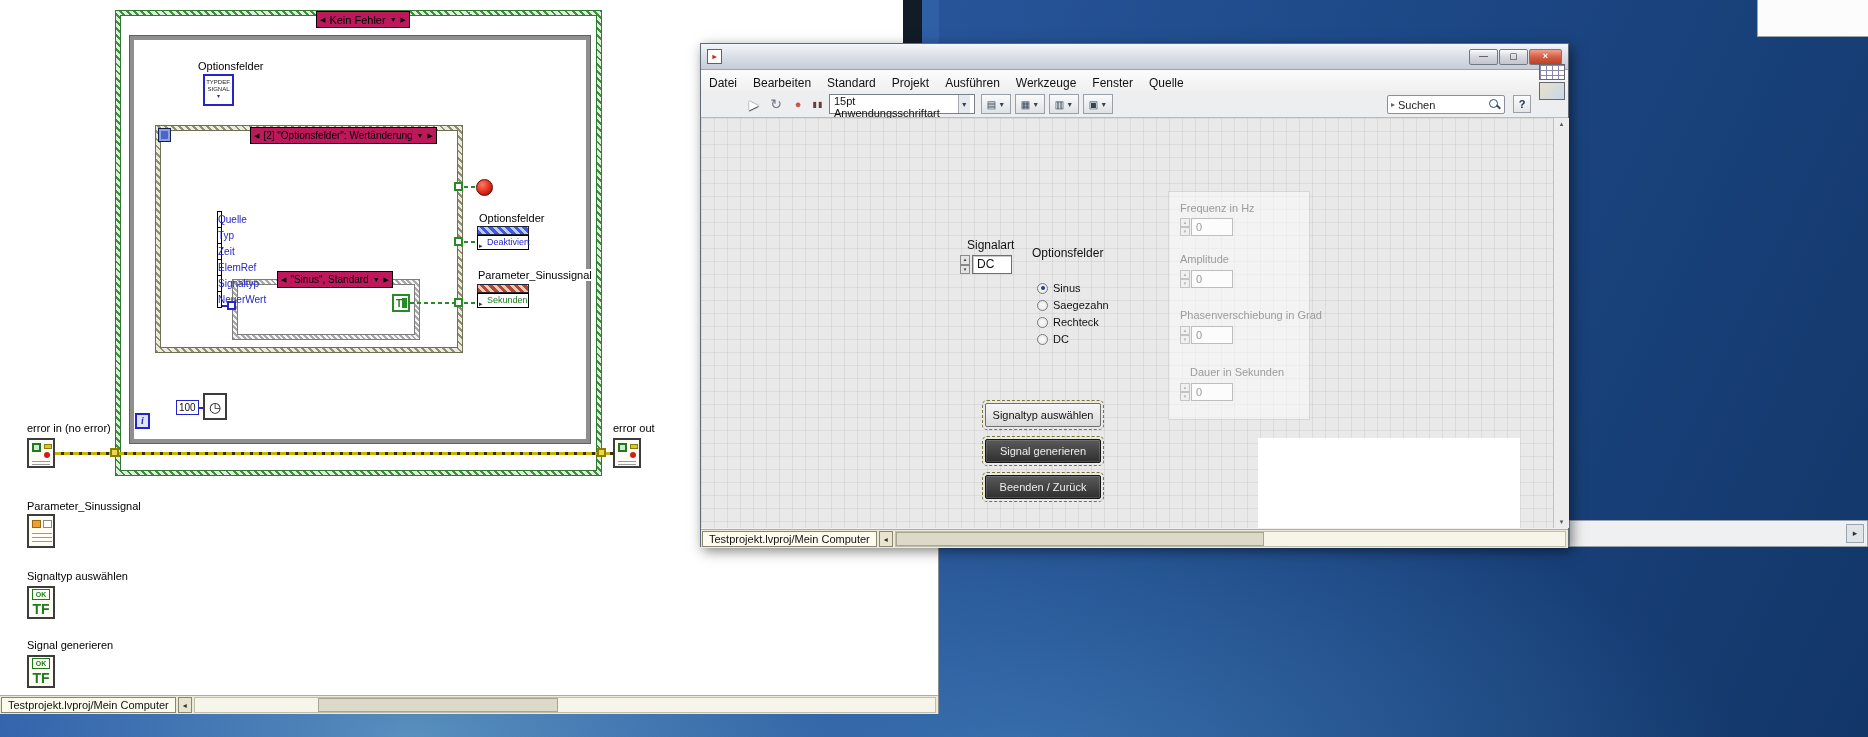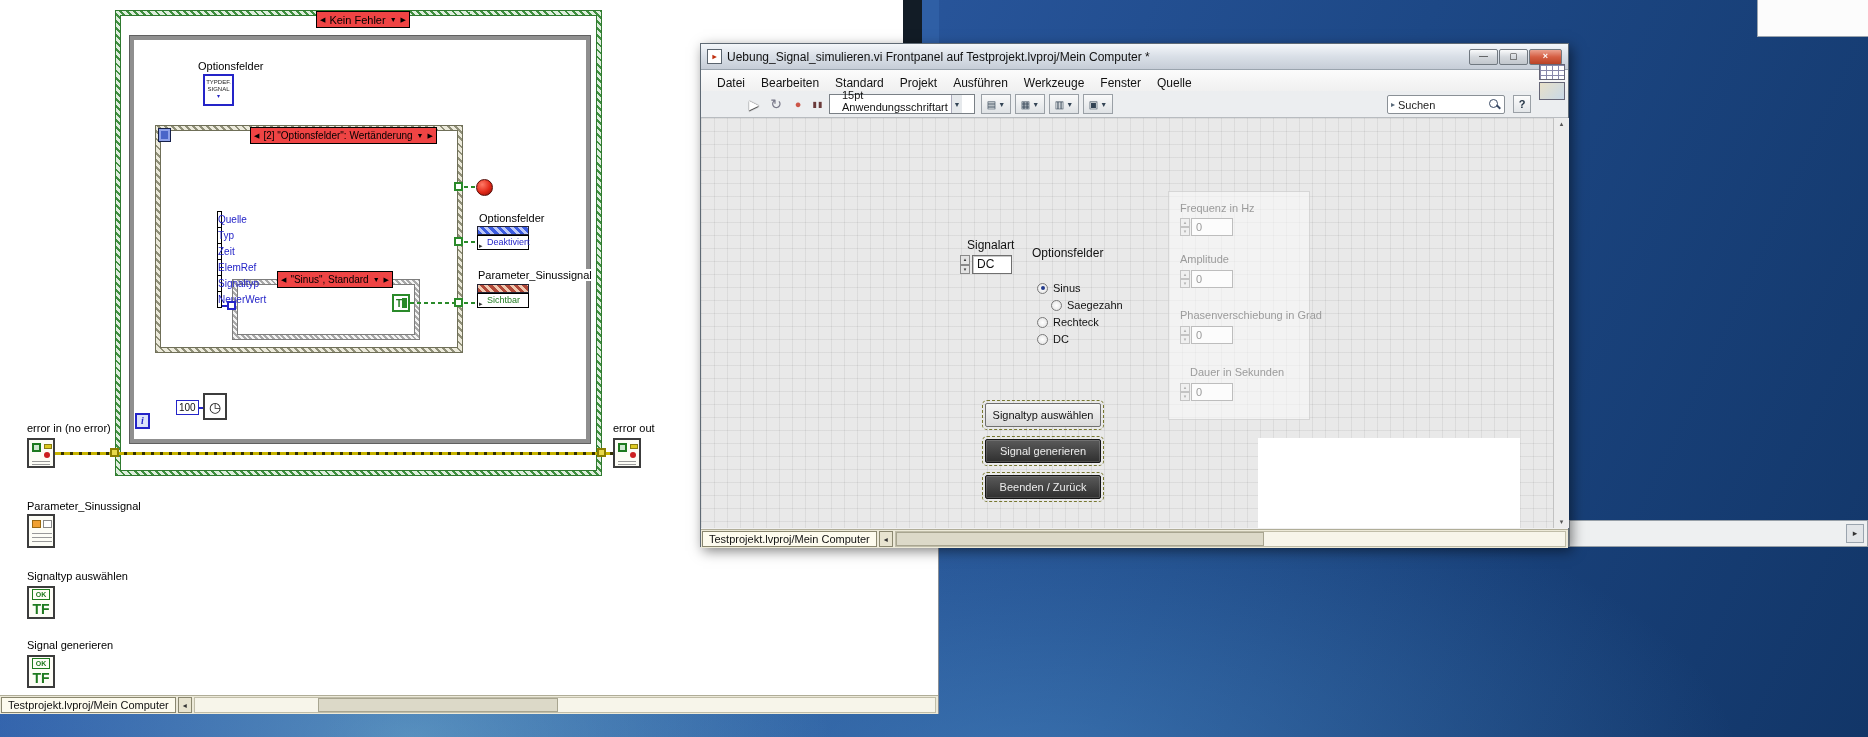--- a/index.html
+++ b/index.html
@@ -30,21 +30,21 @@
   .struct { position:absolute; }
   .struct .fill { position:absolute; inset:4px; background:#fff; }
   .green-border { background:repeating-linear-gradient(45deg,#3f8f3f 0 2px,#dfeede 2px 5px); border:1px solid #2f7a2f; }
   .green-border .fill { border:1px solid #2f7a2f; }
   .event-border { background:repeating-linear-gradient(45deg,#8f8f78 0 2px,#eceadb 2px 5px); border:1px solid #6f6f58; }
   .event-border .fill { border:1px solid #6f6f58; }
   .case2-border { background:repeating-linear-gradient(45deg,#a8a8a8 0 2px,#f4f4f4 2px 4px); border:1px solid #7d7d7d; }
   .case2-border .fill { border:1px solid #7d7d7d; }
   .while-border { border:4px solid #8f8f8f; box-shadow:0 0 0 1px #606060; }
 
-  .selector { position:absolute; display:flex; align-items:center; gap:4px; background:#ef4444;
+  .selector { position:absolute; display:flex; align-items:center; gap:4px; background:#be185d;
               border:1px solid #000; height:17px; padding:0 3px; font-size:11px; white-space:nowrap; z-index:6;text-align:center; }
   .selector .sarr { font-size:7px; line-height:1; color:#000; }
   .selector.sm { font-size:10px; }
 
   .bd-label { position:absolute; font-size:11px; color:#000; background:#fff; padding:0 2px; white-space:nowrap; z-index:5; }
 
   .evt-node { position:absolute; left:172px; top:212px; width:50px; z-index:6;padding-left:45px; }
   .evt-item { height:17px; line-height:15px; border:1px solid #000; margin-top:-1px; background:#fff;
               color:#2424c8; font-size:10px; text-align:center; }
 
@@ -109,33 +109,33 @@
               font-size:8px; line-height:13px; text-align:center; color:#c03010; font-weight:bold; }
   .title-text { font-size:12px; color:#111; white-space:nowrap; }
   .win-btns { margin-left:auto; display:flex; gap:1px; }
   .wbtn { width:29px; height:16px; border:1px solid #707880; border-radius:2px;
           background:linear-gradient(#fafbfc,#d4d8dd 50%,#c2c7cd); font-size:9px; line-height:13px;
           text-align:center; color:#222; }
   .wbtn.close { width:33px; background:linear-gradient(#eba18f,#d55e43 50%,#b94326); color:#fff; font-weight:bold; }
 
   .fp-menubar { position:absolute; left:0; top:26px; right:0; height:27px;
                 background:linear-gradient(#fcfcfc,#ededed); border-bottom:1px solid #c6c6c6;
-                display:flex; align-items:center; padding-left:8px; }
+                display:flex; align-items:center; padding-left:0; }
   .menu-item { font-size:12px; padding:2px 8px; color:#111; white-space:nowrap; }
 
   .fp-toolbar { position:absolute; left:0; top:47px; right:0; height:27px; background:#eceef0;
                 border-bottom:1px solid #b8bcc0; }
   .tb-icon { position:absolute; top:4px; width:18px; height:18px; display:flex; align-items:center;
              justify-content:center; font-size:13px; }
   .run { color:#fff; text-shadow:0 0 1px #000, 0 1px 1px #444; }
   .cont { color:#778; font-size:14px; }
   .abort { color:#cc5548; font-size:11px; }
   .pause { color:#6a3a3a; font-size:8px; letter-spacing:1px; }
   .font-box { position:absolute; left:128px; top:3px; width:146px; height:20px; background:#fff;
-              border:1px solid #7a8086; display:flex; align-items:flex-end; font-size:11px; padding:0 12px; color:#111; }
+              border:1px solid #7a8086; display:flex; align-items:flex-start; font-size:11px; padding:0 4px; color:#111; }
   .font-box .dd { margin-left:auto; width:13px; height:18px; border-left:1px solid #aab; background:#e6e9ec;
                   font-size:7px; display:flex; align-items:center; justify-content:center; color:#345; }
   .tb-dd { position:absolute; top:3px; width:30px; height:20px; border:1px solid #9aa0a6;
            background:linear-gradient(#fafafa,#dfe2e5); display:flex; align-items:center; justify-content:center;
            gap:2px; font-size:10px; color:#345; }
   .tb-dd .dd7 { font-size:7px; }
   .search-box { position:absolute; left:686px; top:4px; width:118px; height:19px; background:#fff;
                 border:1px solid #8a9096; border-radius:2px; display:flex; align-items:center; padding:0 3px; gap:3px; }
   .search-caret { font-size:8px; color:#567; }
   .search-input { flex:1; width:70px; border:0; outline:0; font-size:11px; font-family:inherit;
@@ -281,21 +281,21 @@
         <span class="dirarrow">▸</span>
         <span>Deaktiviert</span>
       </div>
     </div>
 
     <div class="bd-label" style="left:476px;top:269px;">Parameter_Sinussignal</div>
     <div class="prop-node" style="left:477px;top:284px;">
       <div class="prop-bar bar-red"></div>
       <div class="prop-item txt-green">
         <span class="dirarrow">▸</span>
-        <span>Sichtbar</span>
+        <span>Sekunden</span>
       </div>
     </div>
 
     <div class="iterm" style="left:135px;top:413px;">i</div>
     <div class="const" style="left:176px;top:400px;">100</div>
     <div class="wait-icon" style="left:203px;top:393px;">
       <span>◷</span>
     </div>
 
     <div class="bd-label" style="left:25px;top:422px;">error in (no error)</div>
@@ -346,21 +346,20 @@
     </div>
   </div>
 
   <div class="frag-dark"></div>
   <div class="frag-sky"></div>
 
   <div class="fp-window">
 
     <div class="fp-title">
       <div class="app-icon">▸</div>
-      <div class="title-text">Uebung_Signal_simulieren.vi Frontpanel auf Testprojekt.lvproj/Mein Computer *</div>
       <div class="win-btns">
         <div class="wbtn">—</div>
         <div class="wbtn">▢</div>
         <div class="wbtn close">×</div>
       </div>
     </div>
 
     <div class="fp-menubar">
       <div class="menu-item">Datei</div>
       <div class="menu-item">Bearbeiten</div>
@@ -417,21 +416,21 @@
         <b>▴</b>
         <b>▾</b>
       </div>
       <div class="valbox" style="left:271px;top:137px;width:40px;height:19px;">DC</div>
 
       <div class="pc-label" style="left:331px;top:128px;">Optionsfelder</div>
       <div class="radio-row" style="left:336px;top:164px;">
         <span class="radio sel"></span>
         <span class="radio-label">Sinus</span>
       </div>
-      <div class="radio-row" style="left:350px;top:181px;">
+      <div class="radio-row" style="left:336px;top:181px;">
         <span class="radio"></span>
         <span class="radio-label">Saegezahn</span>
       </div>
       <div class="radio-row" style="left:336px;top:198px;">
         <span class="radio"></span>
         <span class="radio-label">Rechteck</span>
       </div>
       <div class="radio-row" style="left:336px;top:215px;">
         <span class="radio"></span>
         <span class="radio-label">DC</span>

